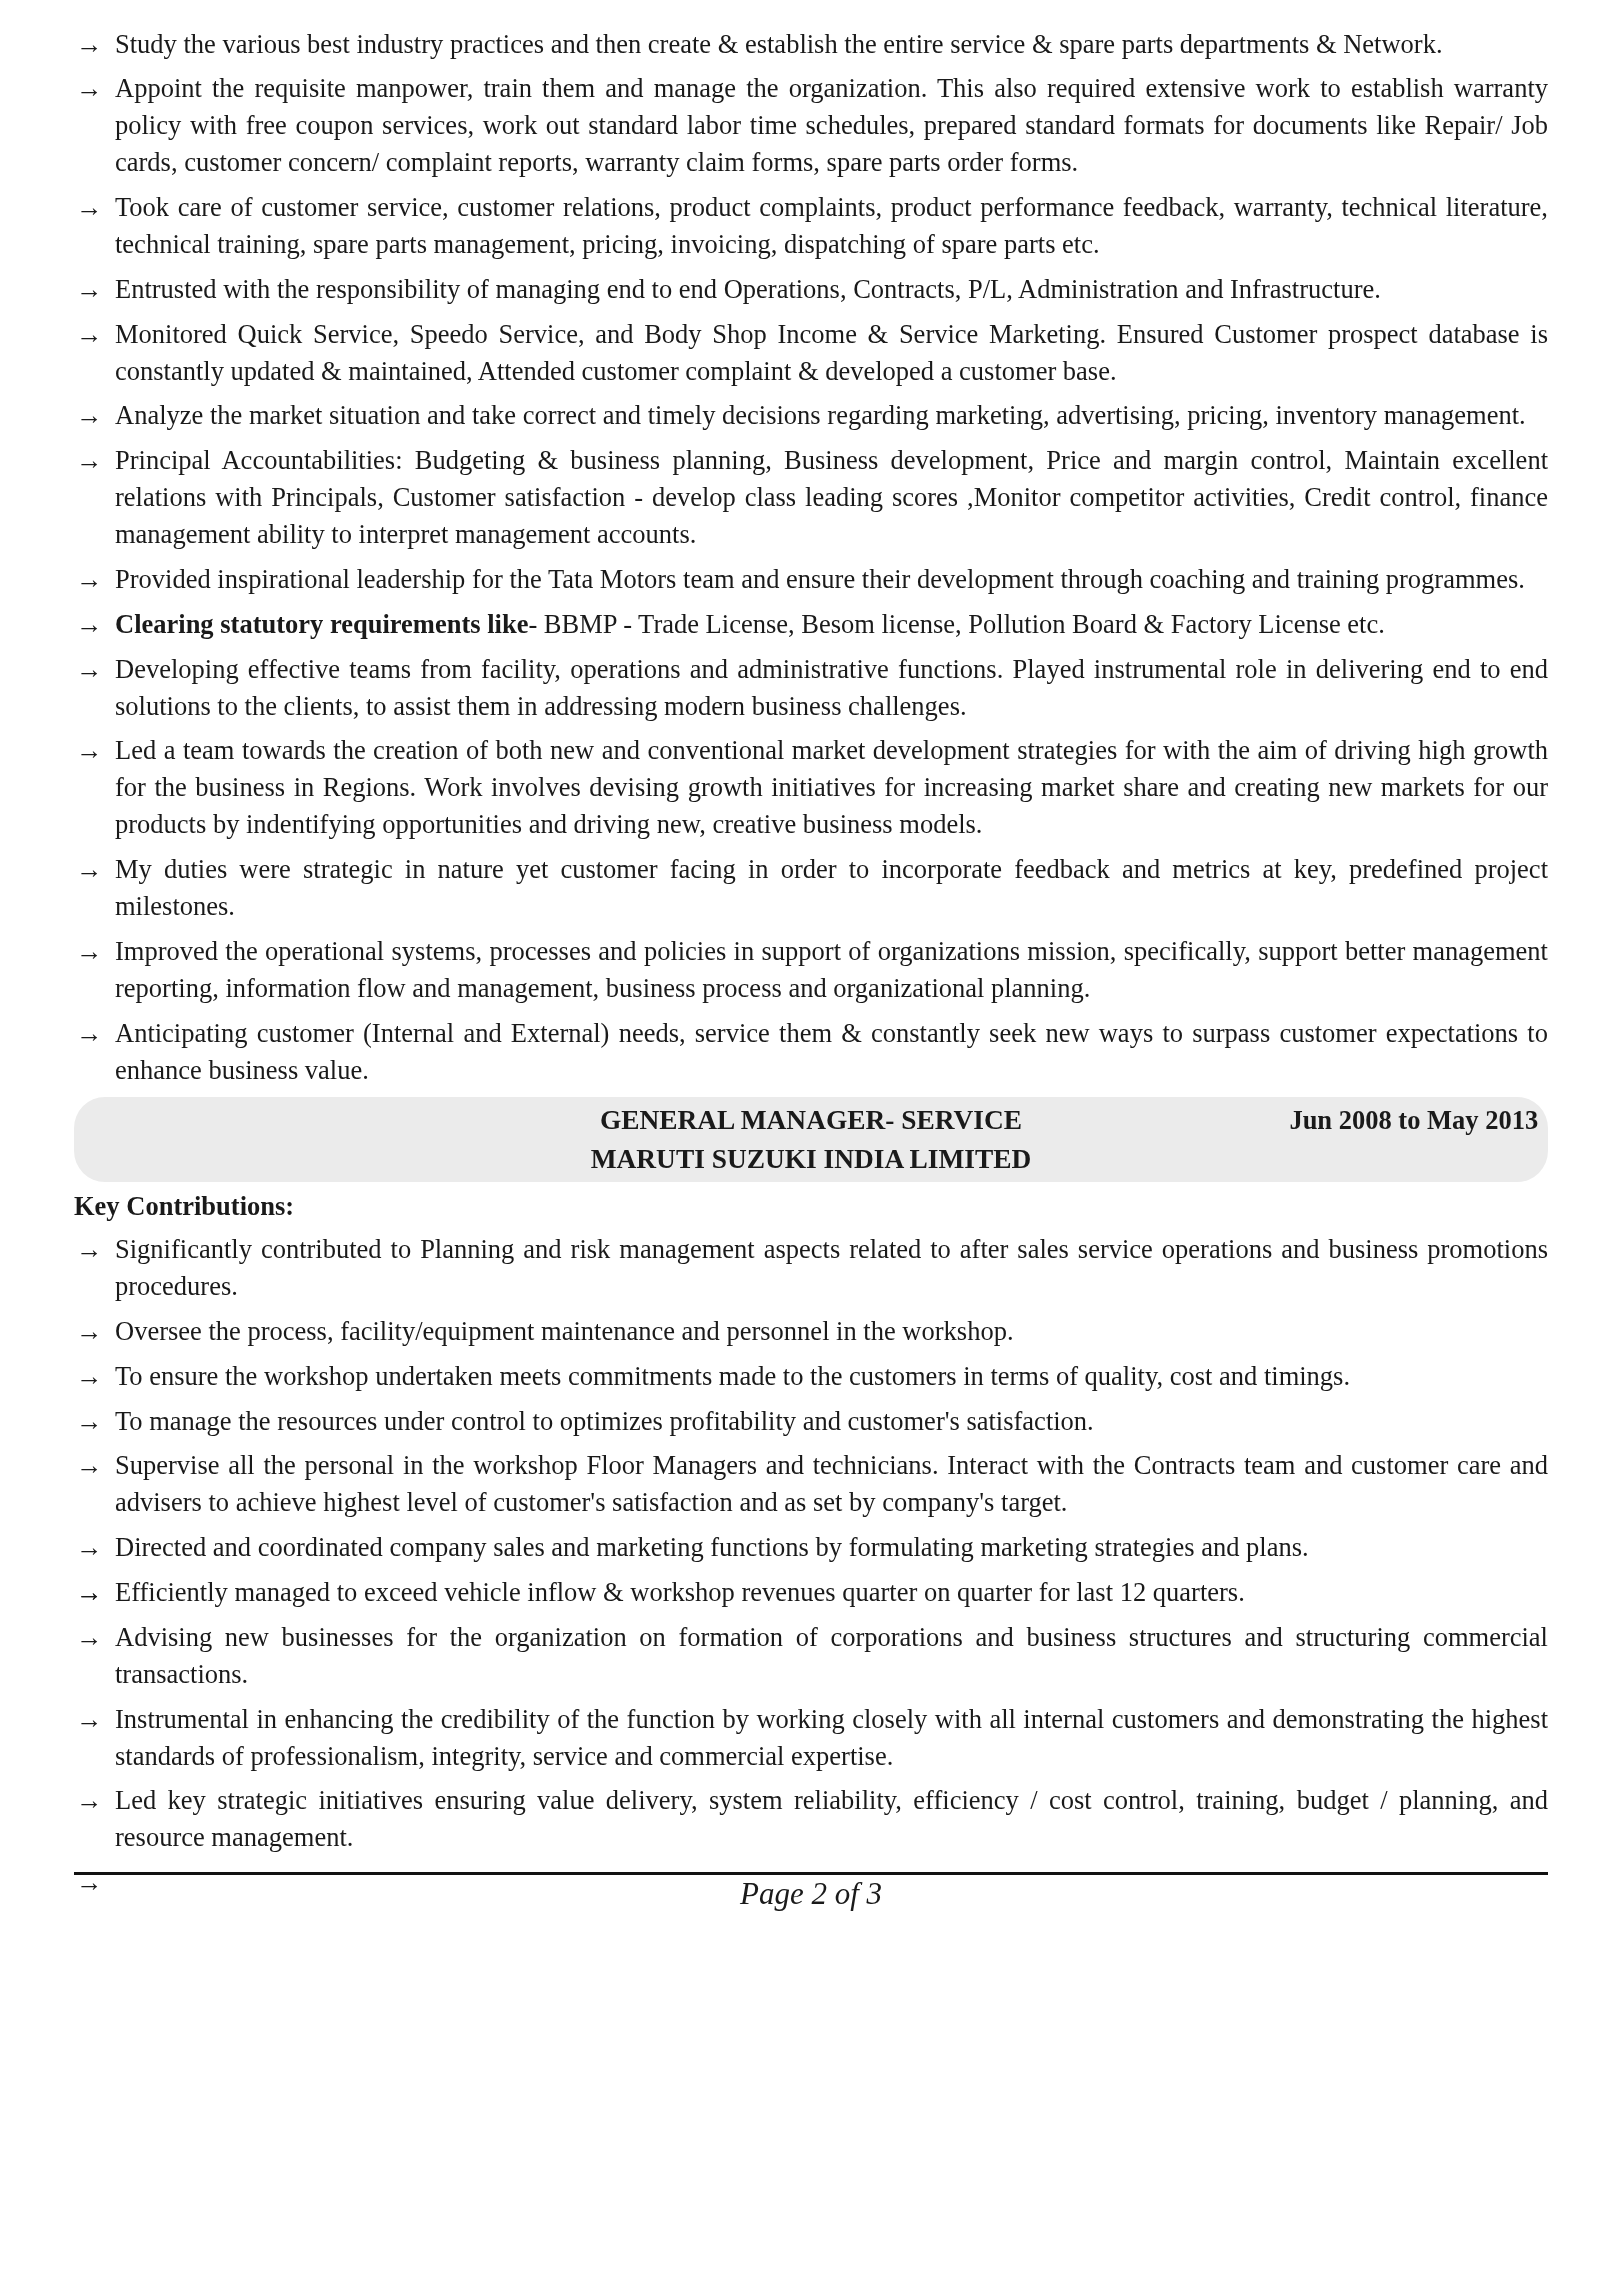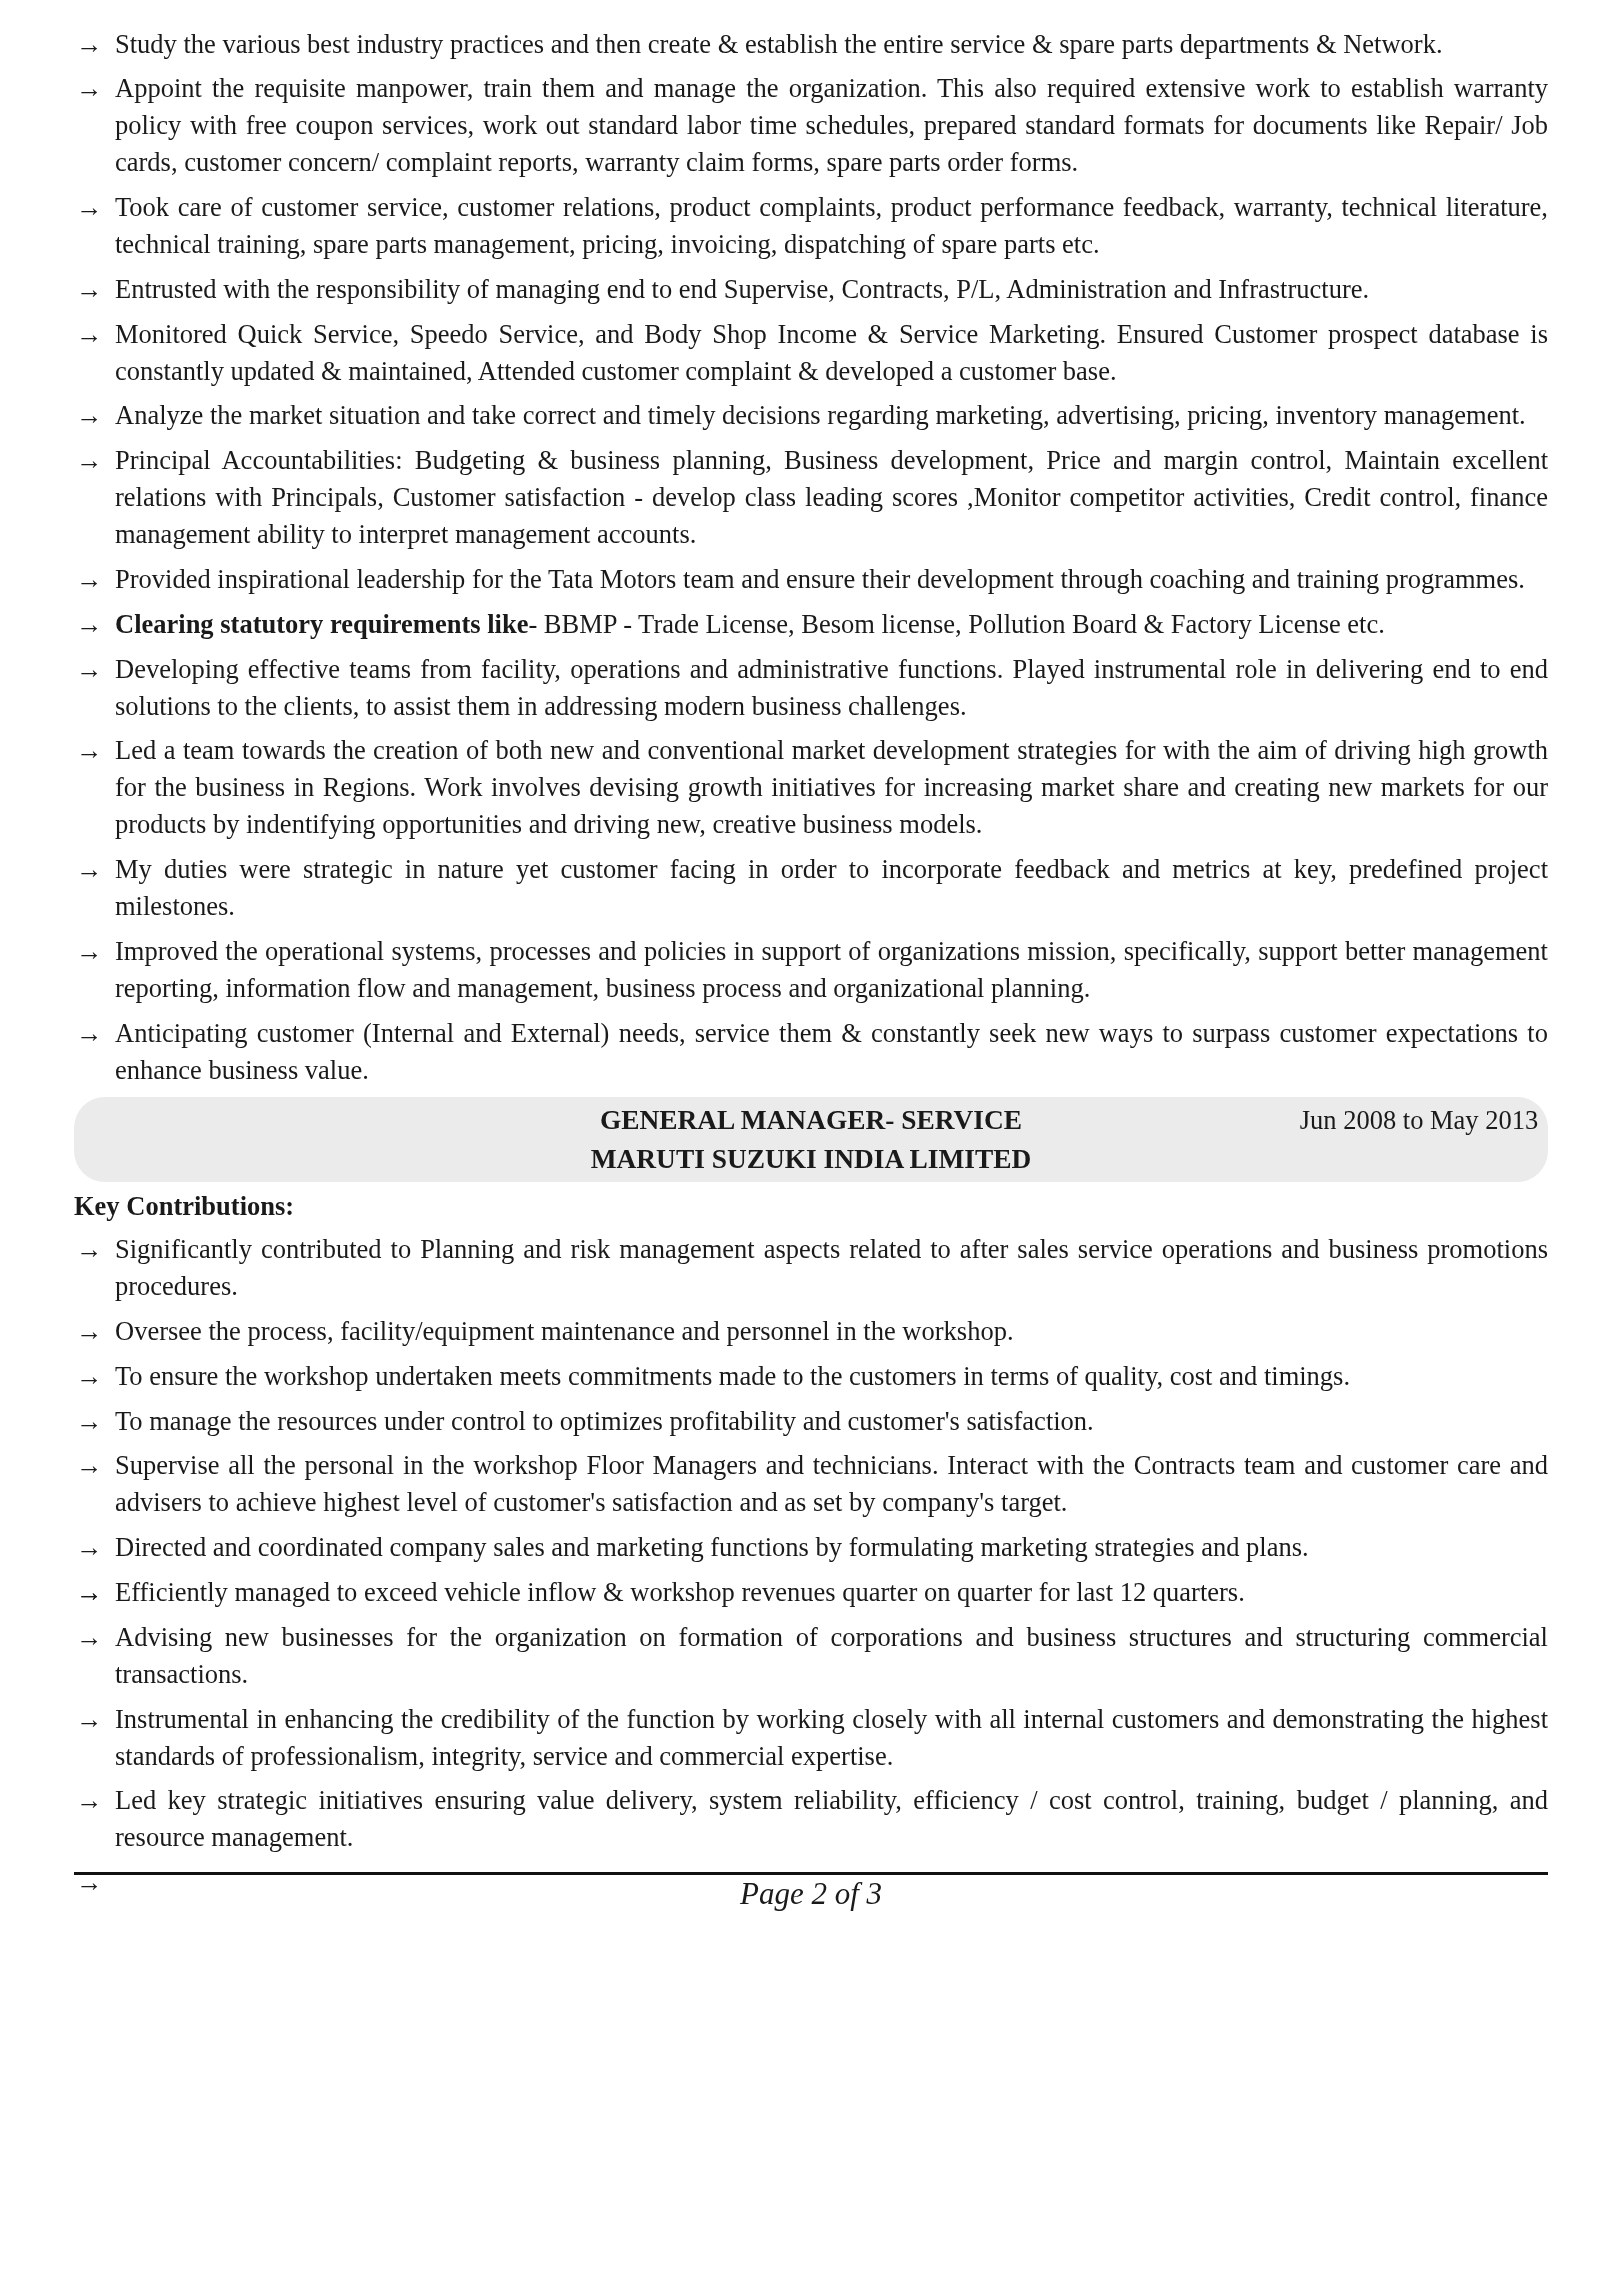--- a/index.html
+++ b/index.html
@@ -48,21 +48,21 @@
     line-height: 39px;
     text-align: center;
     font-weight: bold;
     font-size: 27.4px;
     border-radius: 31px;
   }
   .job-header .job-dates {
     position: absolute;
     top: 3.9px;
     right: 9.8px;
-    font-weight: normal;
+    font-weight: bold;
     font-size: 26.5px;
   }
   .kc-heading {
     font-weight: bold;
     margin: 5.9px 0 5.9px 0;
   }
   .footer {
     margin-top: 15.7px;
   }
   .footer-rule {
@@ -80,21 +80,21 @@
 </style>
 </head>
 <body>
 
 <div class="page">
 
   <ul class="bullets">
       <li><span class="arrow">→</span><span>Study the various best industry practices and then create &amp; establish the entire service &amp; spare parts departments &amp; Network.</span></li>
       <li><span class="arrow">→</span><span>Appoint the requisite manpower, train them and manage the organization. This also required extensive work to establish warranty policy with free coupon services, work out standard labor time schedules, prepared standard formats for documents like Repair/ Job cards, customer concern/ complaint reports, warranty claim forms, spare parts order forms.</span></li>
       <li><span class="arrow">→</span><span>Took care of customer service, customer relations, product complaints, product performance feedback, warranty, technical literature, technical training, spare parts management, pricing, invoicing, dispatching of spare parts etc.</span></li>
-      <li><span class="arrow">→</span><span>Entrusted with the responsibility of managing end to end Supervise, Contracts, P/L, Administration and Infrastructure.</span></li>
+      <li><span class="arrow">→</span><span>Entrusted with the responsibility of managing end to end Operations, Contracts, P/L, Administration and Infrastructure.</span></li>
       <li><span class="arrow">→</span><span>Monitored Quick Service, Speedo Service, and Body Shop Income &amp; Service Marketing. Ensured Customer prospect database is constantly updated &amp; maintained, Attended customer complaint &amp; developed a customer base.</span></li>
       <li><span class="arrow">→</span><span>Analyze the market situation and take correct and timely decisions regarding marketing, advertising, pricing, inventory management.</span></li>
       <li><span class="arrow">→</span><span>Principal Accountabilities: Budgeting &amp; business planning, Business development, Price and margin control, Maintain excellent relations with Principals, Customer satisfaction - develop class leading scores ,Monitor competitor activities, Credit control, finance management ability to interpret management accounts.</span></li>
       <li><span class="arrow">→</span><span>Provided inspirational leadership for the Tata Motors team and ensure their development through coaching and training programmes.</span></li>
       <li><span class="arrow">→</span><span><b>Clearing statutory requirements like</b>- BBMP - Trade License, Besom license, Pollution Board &amp; Factory License etc.</span></li>
       <li><span class="arrow">→</span><span>Developing effective teams from facility, operations and administrative functions.  Played instrumental role in delivering end to end solutions to the clients, to assist them in addressing modern business challenges.</span></li>
       <li><span class="arrow">→</span><span>Led a team towards the creation of both new and conventional market development strategies for with the aim of driving high growth for the business in Regions. Work involves devising growth initiatives for increasing market share and creating new markets for our products by indentifying opportunities and driving new, creative business models.</span></li>
       <li><span class="arrow">→</span><span>My duties were strategic in nature yet customer facing in order to incorporate feedback and metrics at key, predefined project milestones.</span></li>
       <li><span class="arrow">→</span><span>Improved the operational systems, processes and policies in support of organizations mission, specifically, support better management reporting, information flow and management, business process and organizational planning.</span></li>
       <li><span class="arrow">→</span><span>Anticipating customer (Internal and External) needs, service them &amp; constantly seek new ways to surpass customer expectations to enhance business value.</span></li>

